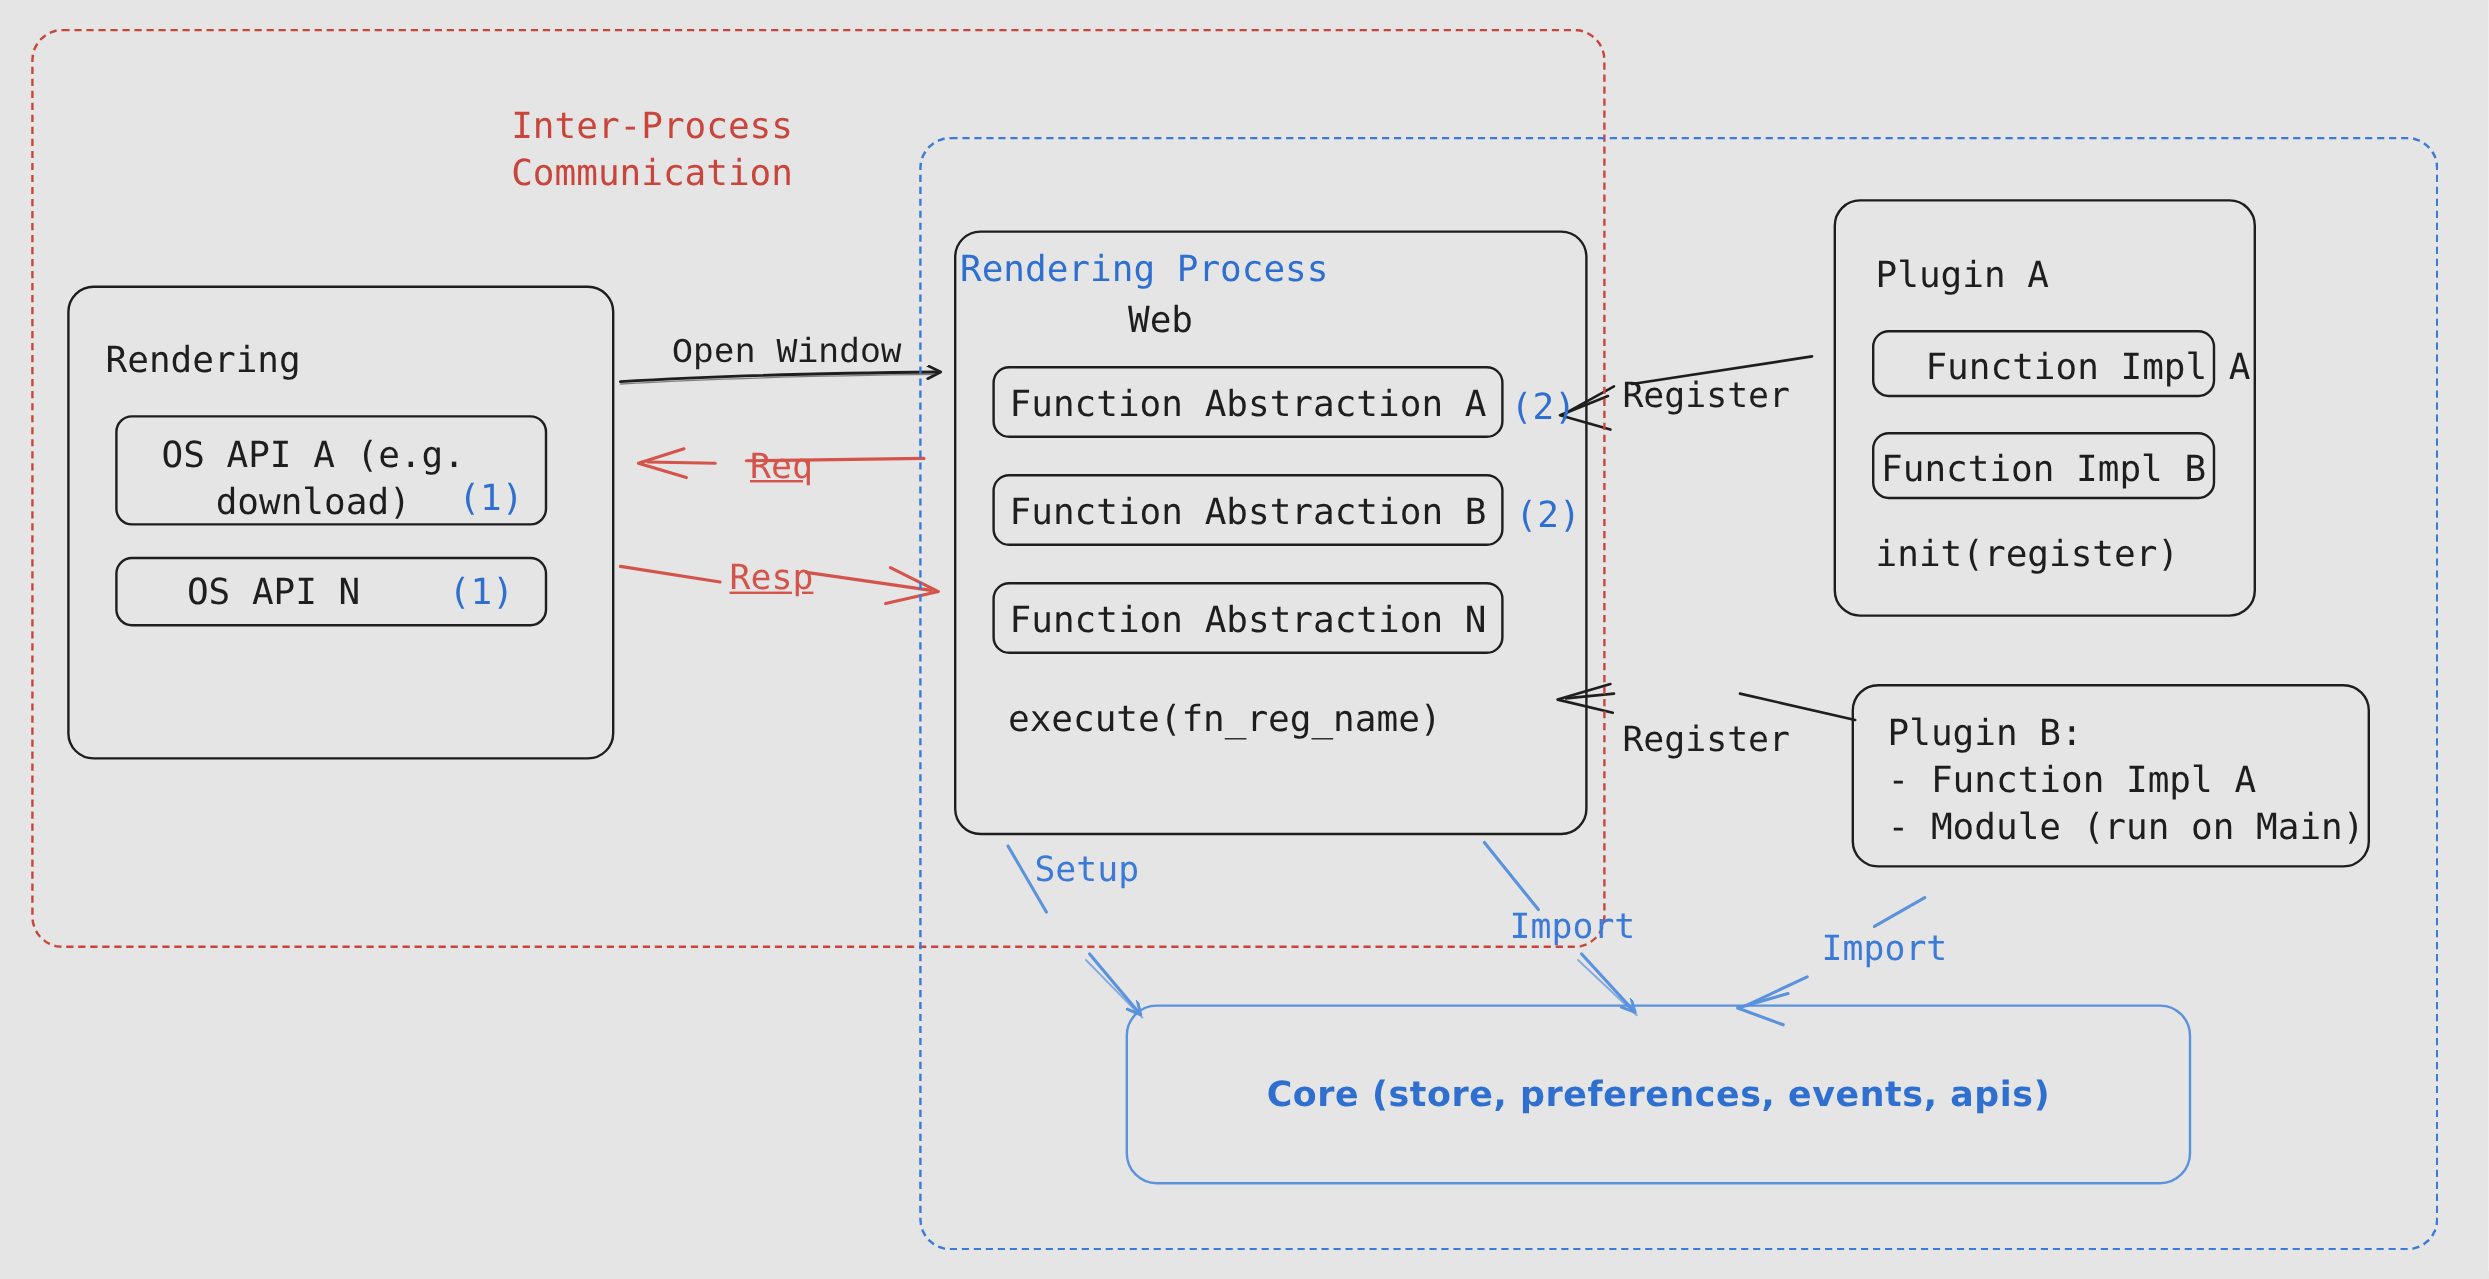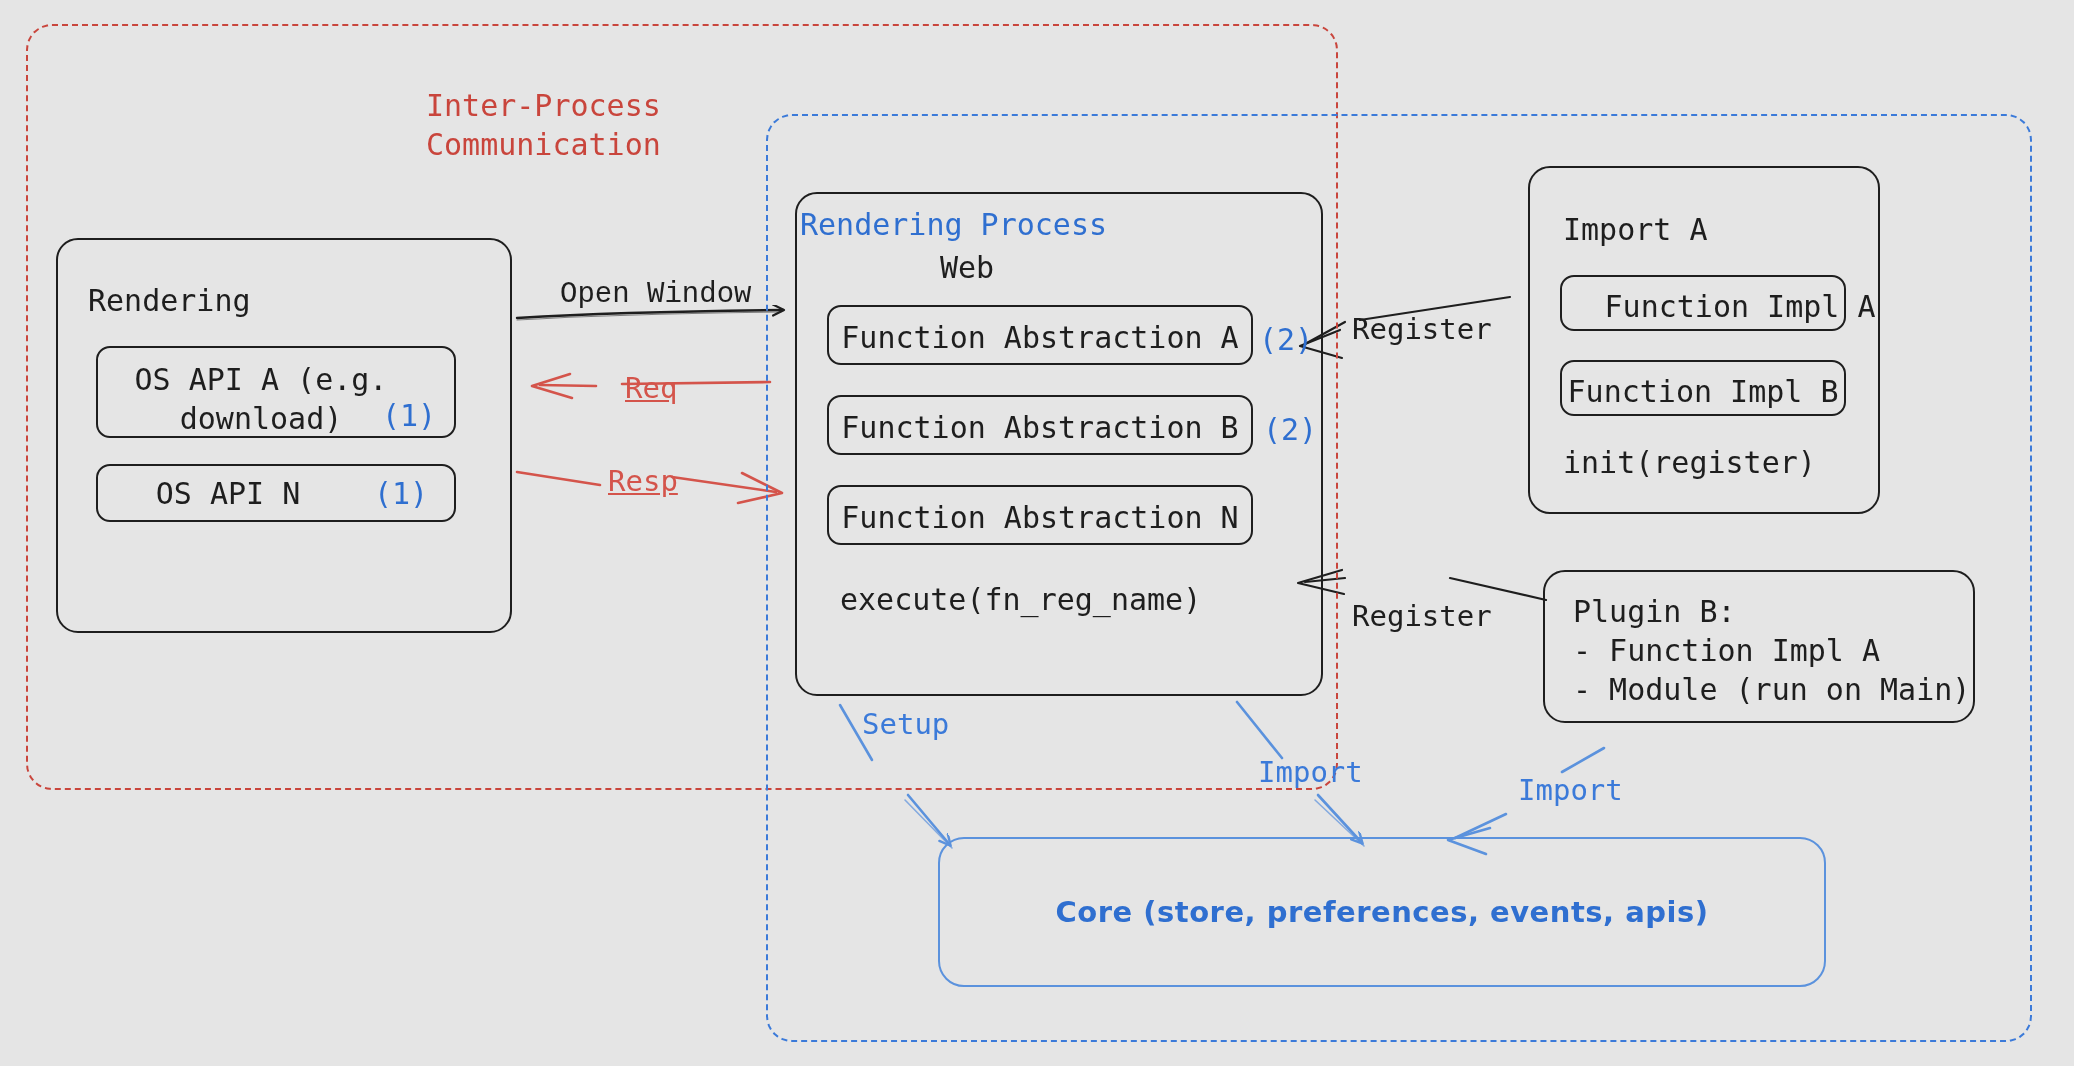--- a/index.html
+++ b/index.html
@@ -179,21 +179,21 @@
   <div class="label t-box center" style="left:827px;top:408px;width:426px;">Function Abstraction B</div>
   <div class="label t-num" style="left:1263px;top:410px;">(2)</div>
 
   <div class="box inner" style="left:827px;top:485px;width:426px;height:60px;"></div>
   <div class="label t-box center" style="left:827px;top:498px;width:426px;">Function Abstraction N</div>
 
   <div class="label t-box" style="left:840px;top:580px;">execute(fn_reg_name)</div>
 
   <div class="box" style="left:1528px;top:166px;width:352px;height:348px;"></div>
 
-  <div class="label t-title" style="left:1563px;top:210px;">Import A</div>
+  <div class="label t-title" style="left:1563px;top:210px;">Plugin A</div>
 
   <div class="box inner" style="left:1560px;top:275px;width:286px;height:56px;"></div>
   <div class="label t-box center" style="left:1560px;top:287px;width:286px;margin-left:37px;">Function Impl A</div>
 
   <div class="box inner" style="left:1560px;top:360px;width:286px;height:56px;"></div>
   <div class="label t-box center" style="left:1560px;top:372px;width:286px;">Function Impl B</div>
 
   <div class="label t-box" style="left:1563px;top:443px;">init(register)</div>
 
   <div class="box" style="left:1543px;top:570px;width:432px;height:153px;"></div>

